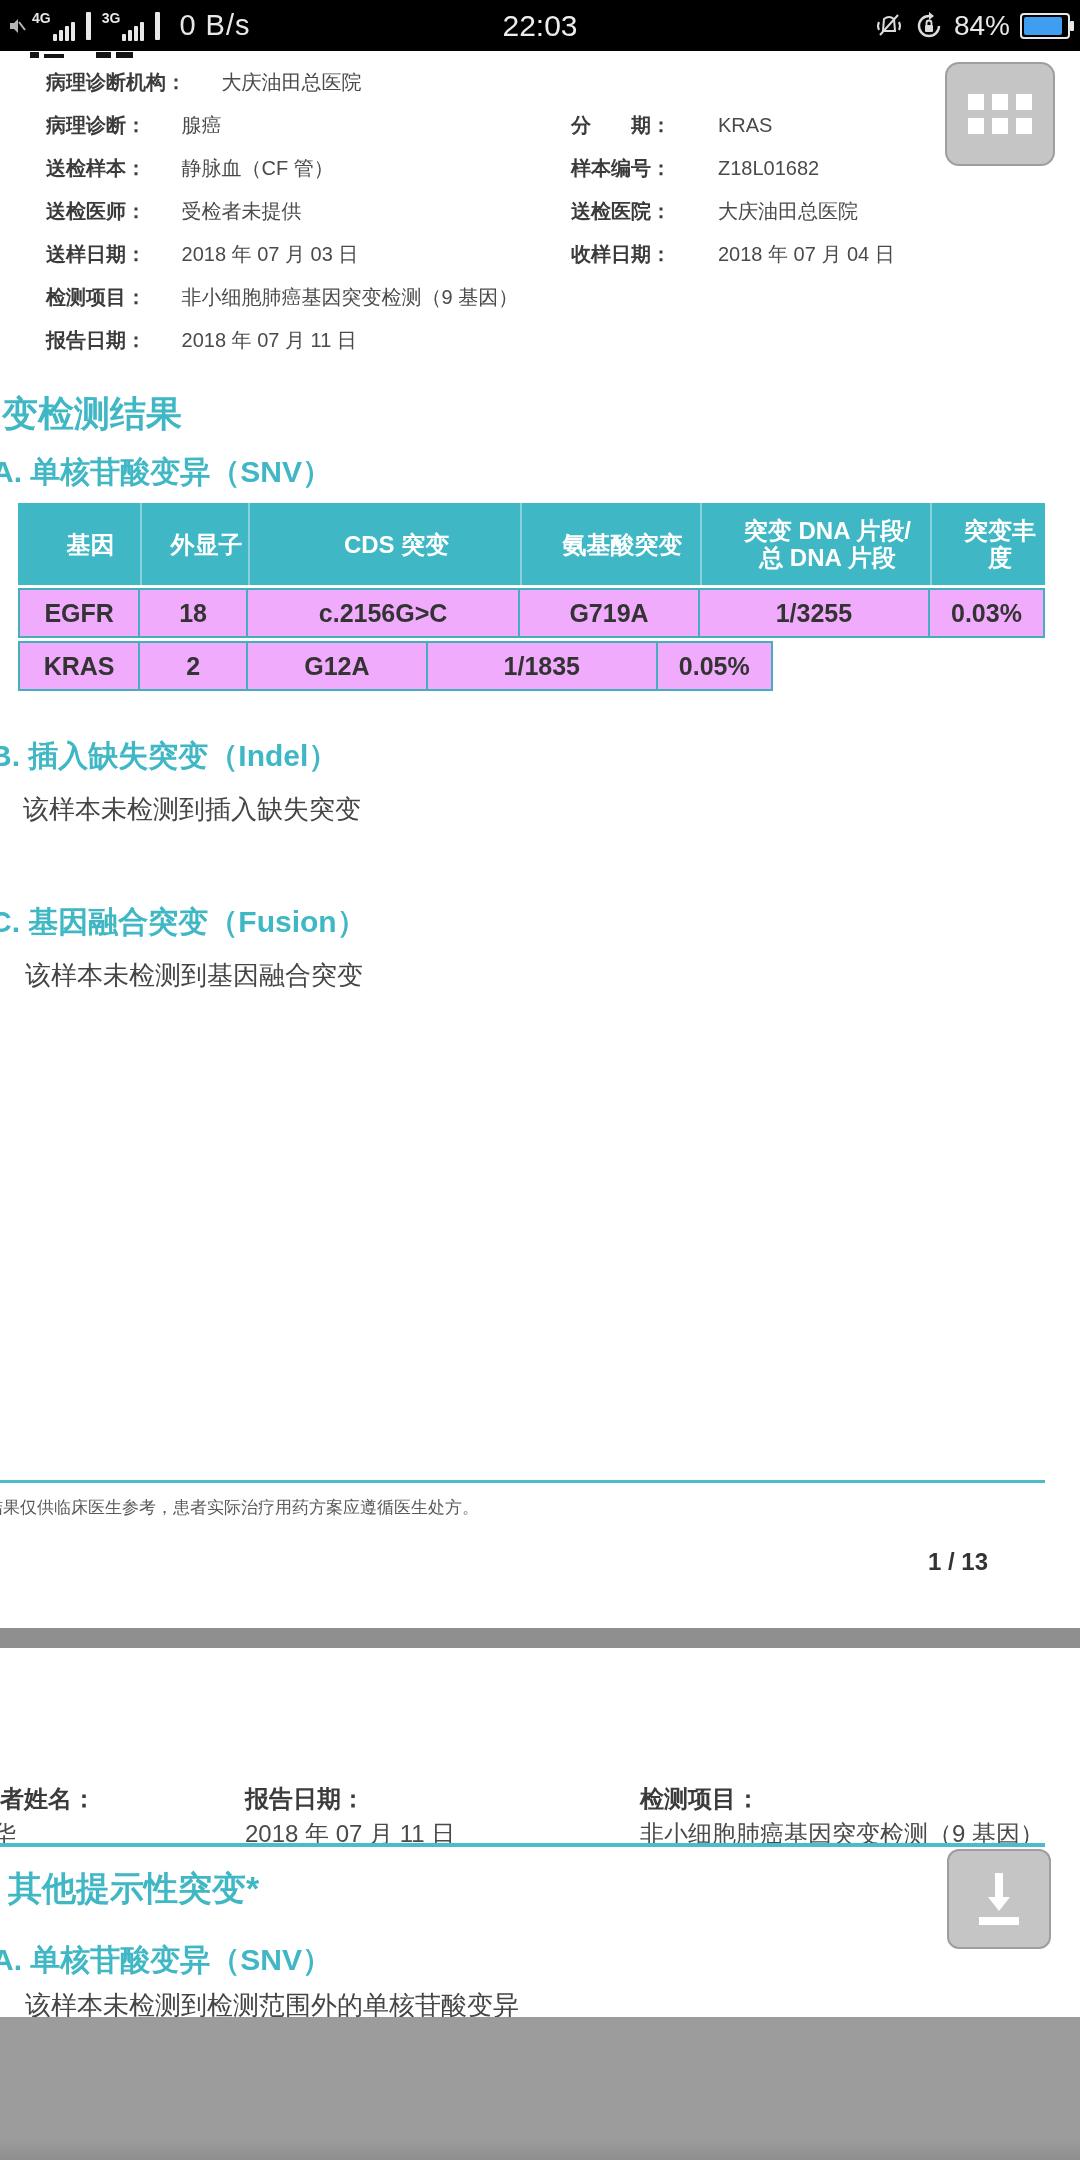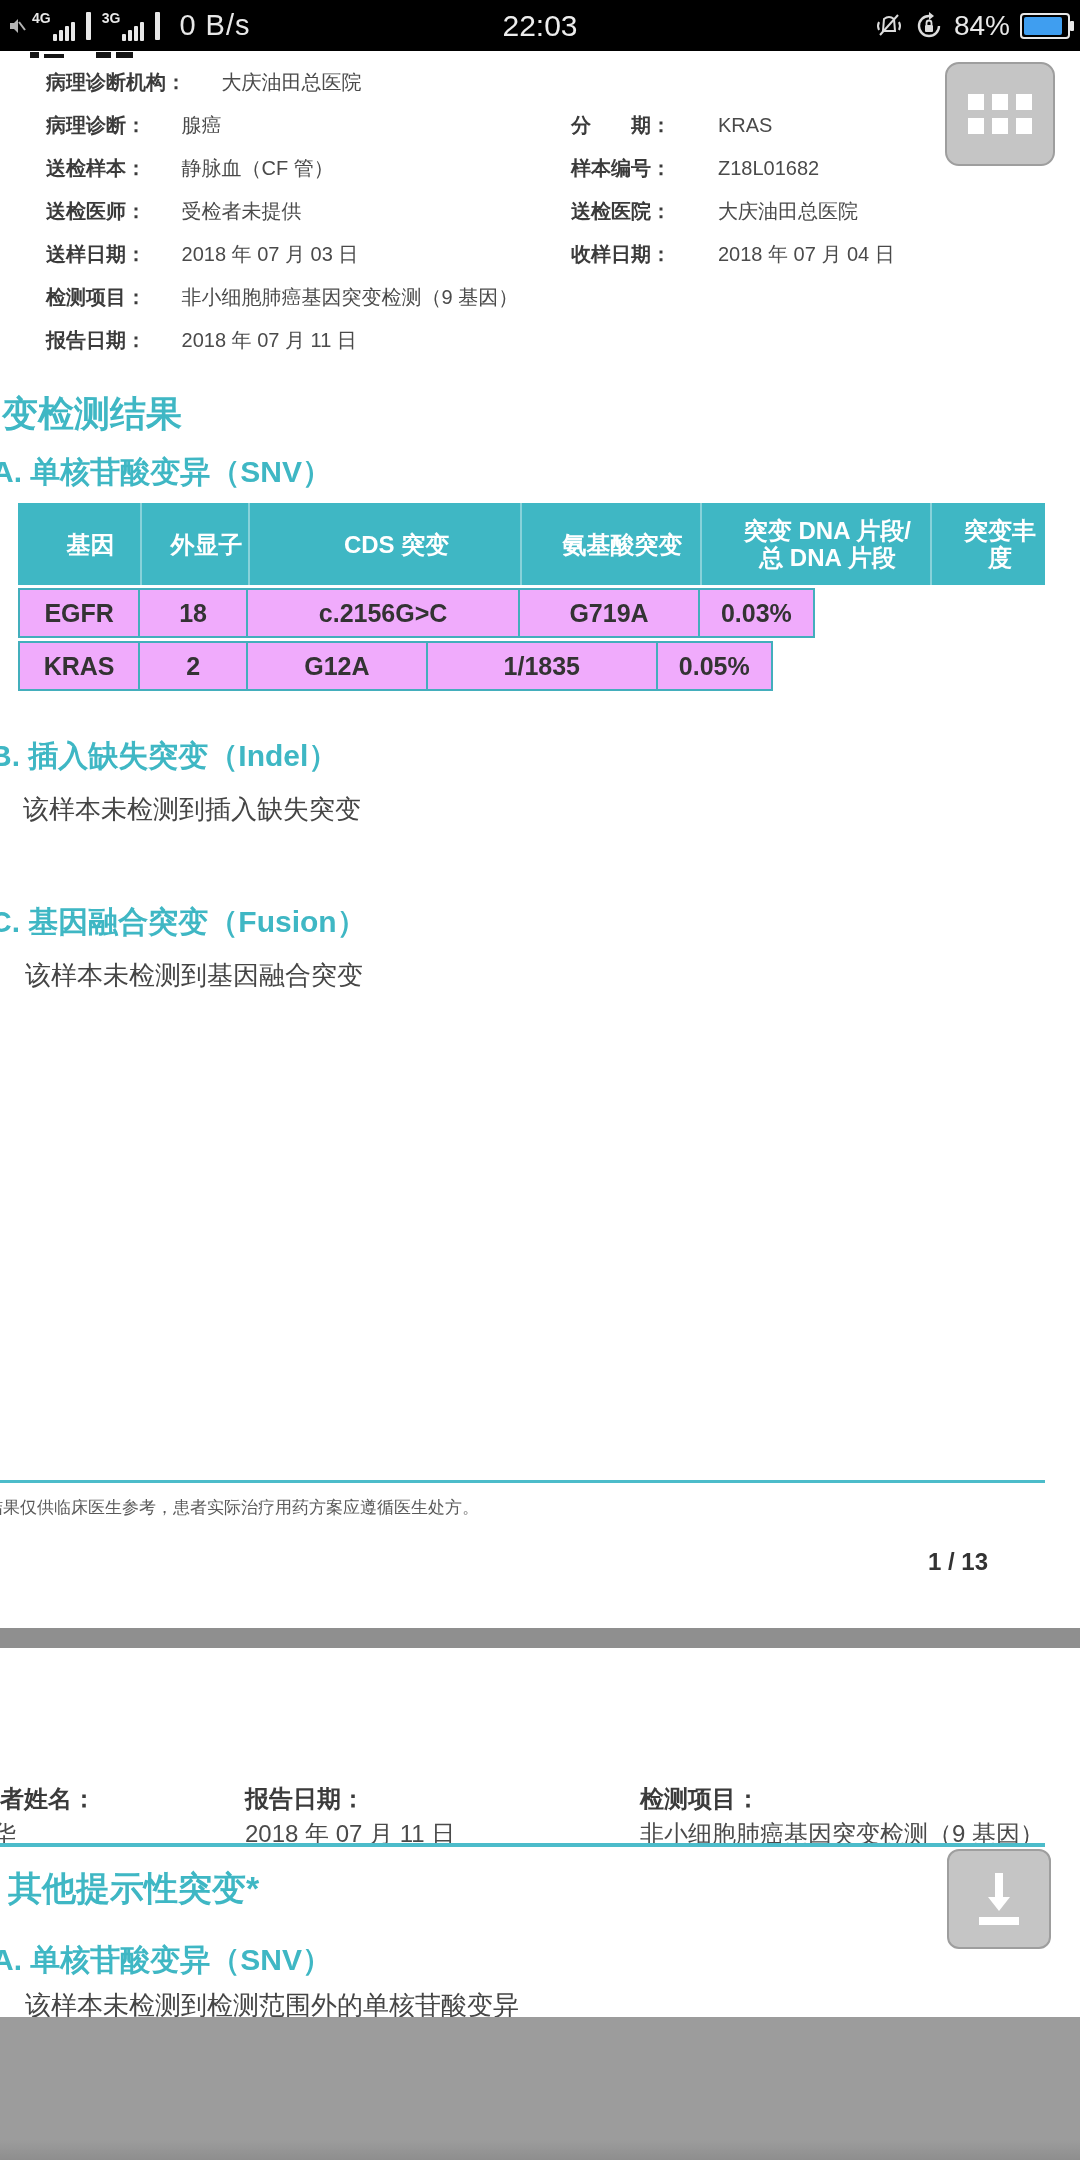--- a/index.html
+++ b/index.html
@@ -175,20 +175,21 @@
           <span>突变 DNA 片段/</span>
           <span>总 DNA 片段</span>
         </div>
         <div class="cell c5">突变丰度</div>
       </div>
       <div class="grow">
         <div class="cell c0">EGFR</div>
         <div class="cell c1">18</div>
         <div class="cell c2">c.2156G&gt;C</div>
         <div class="cell c3">G719A</div>
+        <div class="cell c4">1/3255</div>
         <div class="cell c5">0.03%</div>
       </div>
       <div class="grow">
         <div class="cell c0">KRAS</div>
         <div class="cell c1">2</div>
         <div class="cell c3">G12A</div>
         <div class="cell c4">1/1835</div>
         <div class="cell c5">0.05%</div>
       </div>
     </div>

